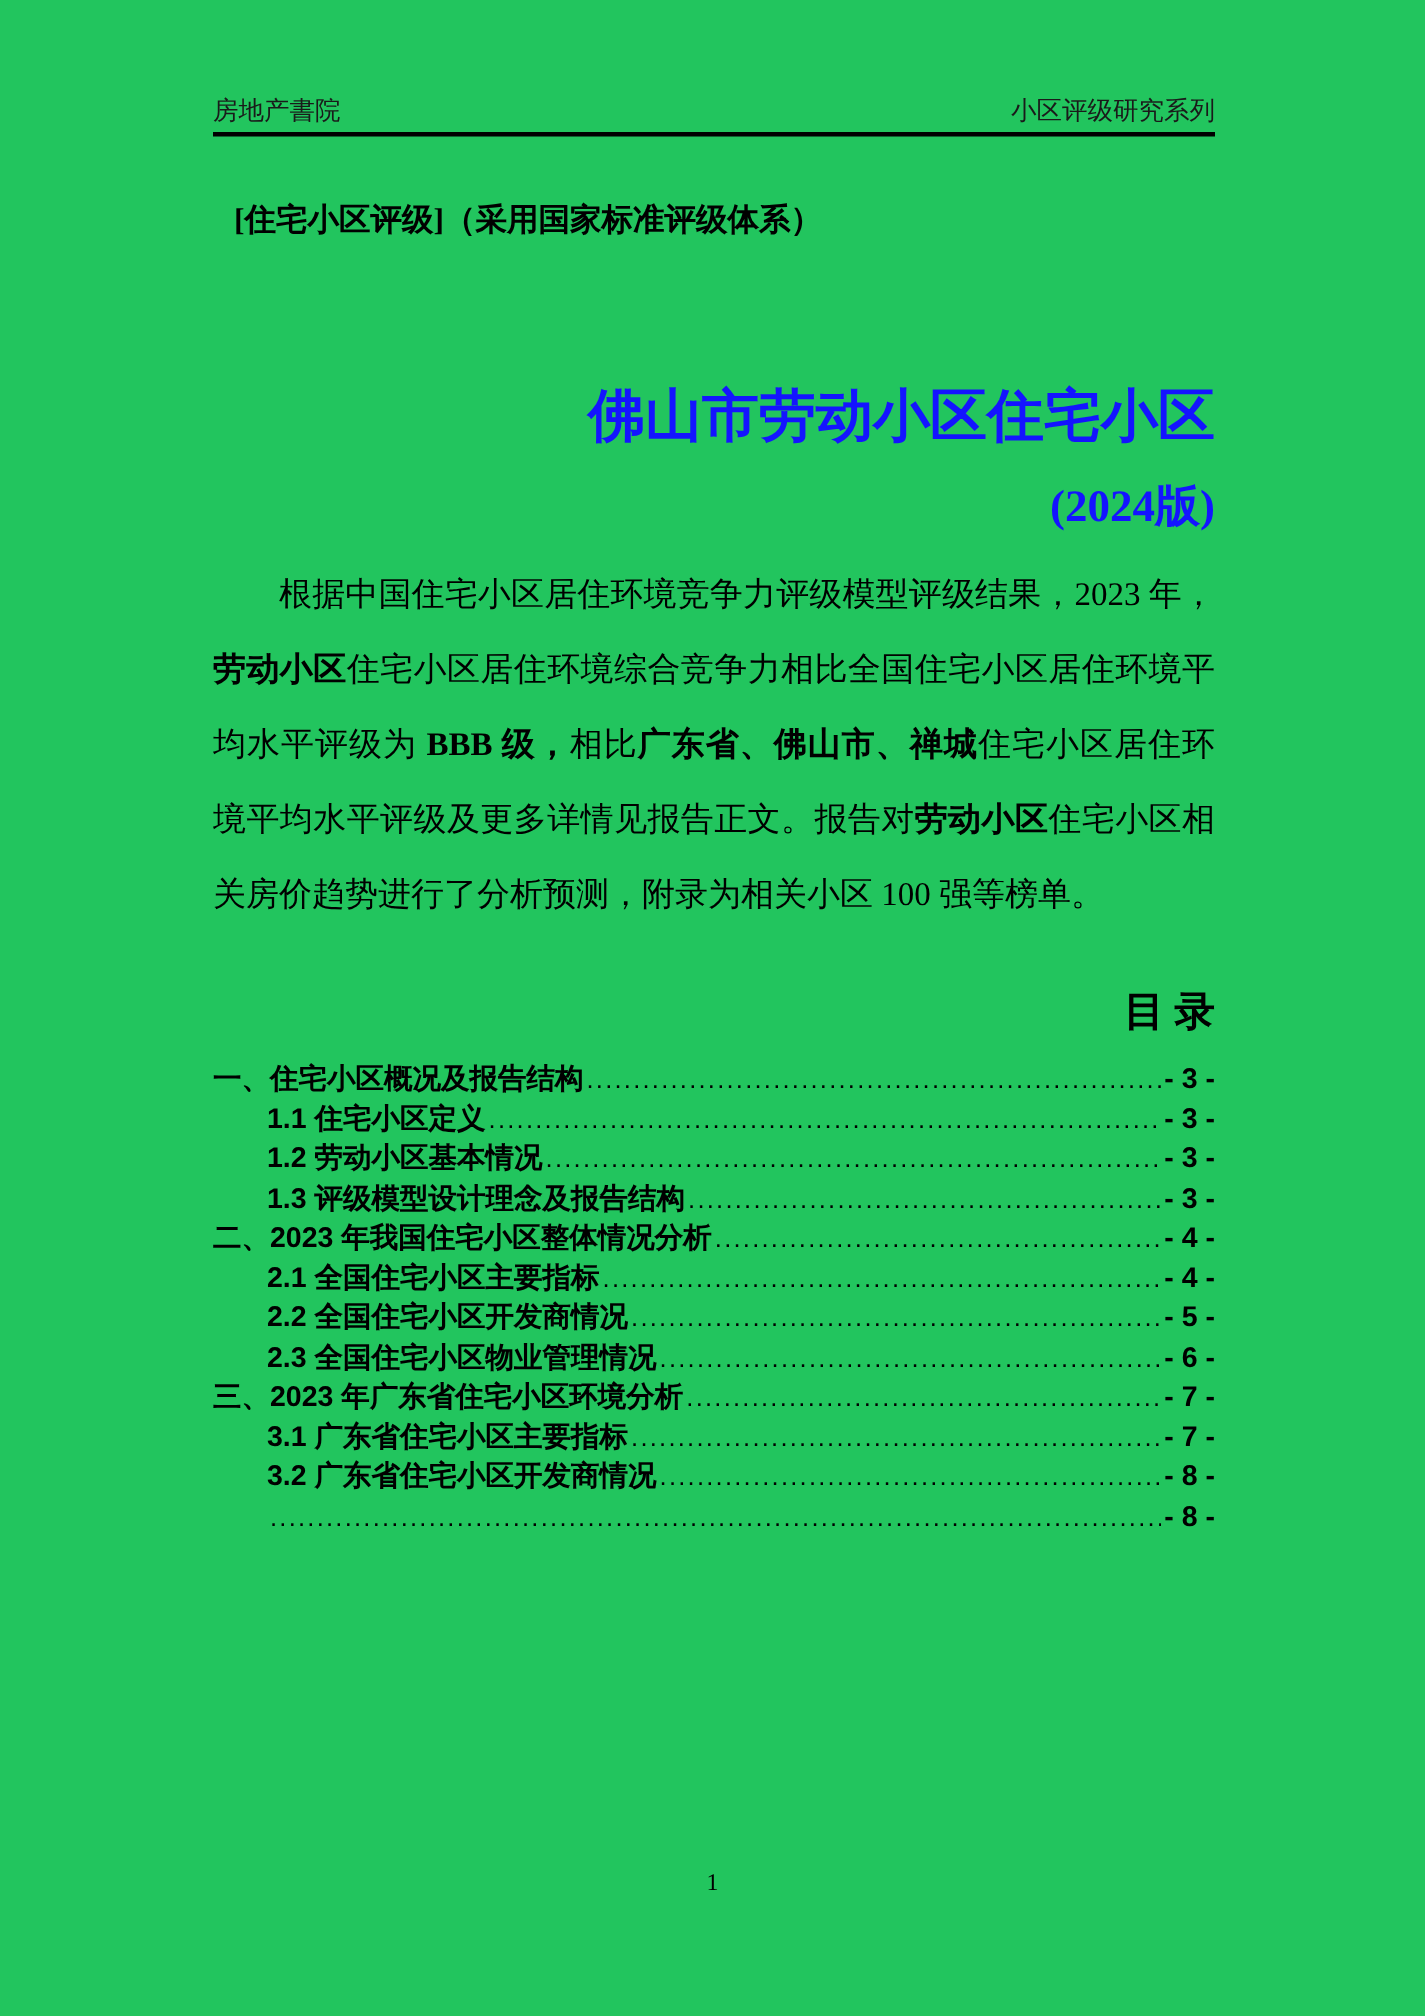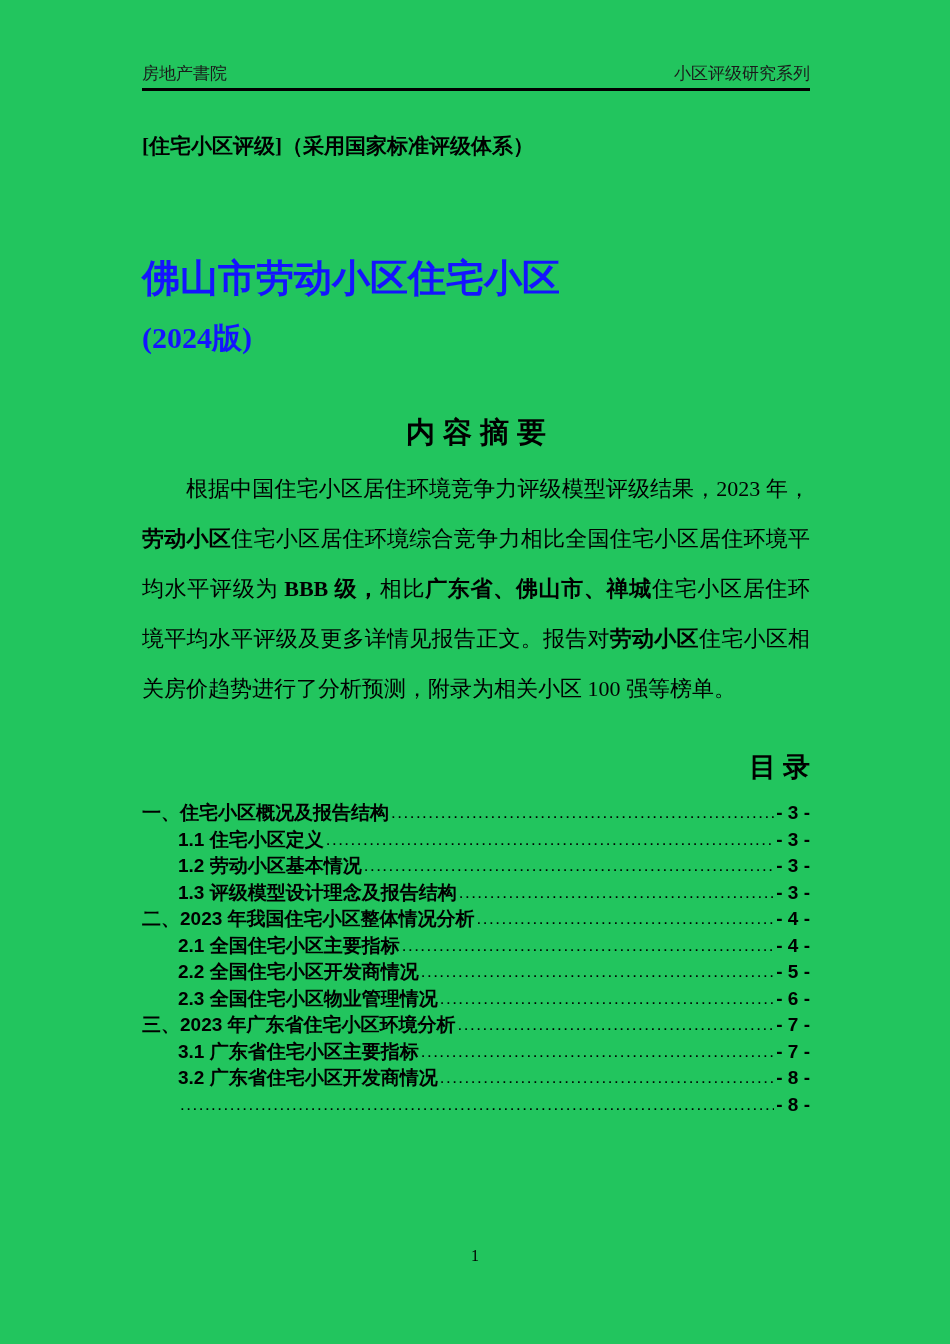--- a/index.html
+++ b/index.html
@@ -22,25 +22,25 @@
     border-bottom:3px solid #000;
     font-family:"Liberation Sans","DejaVu Sans",sans-serif;
     font-size:17px; line-height:24px; color:#1a1a1a;
     padding-bottom:2px;
   }
 
   
   .tagline {
     margin-top:42px;
     font-size:21px; line-height:27px;
-    font-weight:700; color:#000;
+    font-weight:700; color:#000;margin-left:14px;
   }
 
   
-  .title-block { margin-top:95px; text-align:left; color:var(--title-color,#1414FF); }
+  .title-block { margin-top:95px; text-align:right; color:var(--title-color,#1414FF); }
   .title-line { font-size:38px; line-height:46px; font-weight:700; }
   .title-line + .title-line { margin-top:22px; }
   .title-edition { margin-top:19px; font-size:30px; line-height:36px; font-weight:700; }
 
   
   .summary-heading {
     margin:59px 0 0 0; text-align:center;
     font-family:"Liberation Sans","DejaVu Sans",sans-serif;
     font-size:29px; line-height:34px; font-weight:700; color:#000;
   }
@@ -92,21 +92,20 @@
       <span>小区评级研究系列</span>
     </header>
 
     <div class="tagline">[住宅小区评级]（采用国家标准评级体系）</div>
 
     <div class="title-block">
       <div class="title-line">佛山市劳动小区住宅小区</div>
       <div class="title-edition">(2024版)</div>
     </div>
 
-    <h2 class="summary-heading">内 容 摘 要</h2>
 
     <p class="summary-text" id="summary-text"><span>根据中国住宅小区居住环境竞争力评级模型评级结果，2023 年，</span><span class="b">劳动小区</span><span>住宅小区居住环境综合竞争力相比全国住宅小区居住环境平均水平评级为 </span><span class="b">BBB 级，</span><span>相比</span><span class="b">广东省、佛山市、禅城</span><span>住宅小区居住环境平均水平评级及更多详情见报告正文。报告对</span><span class="b">劳动小区</span><span>住宅小区相关房价趋势进行了分析预测，附录为相关小区 100 强等榜单。</span></p>
 
     <h2 class="toc-heading">目  录</h2>
 
     <nav class="toc" id="toc-list">
         <div class="toc-row">
           <span class="toc-label">一、住宅小区概况及报告结构</span>
           <span class="toc-dots">............................................................................................................................................................................................................................</span>
           <span class="toc-page">- 3 -</span>

